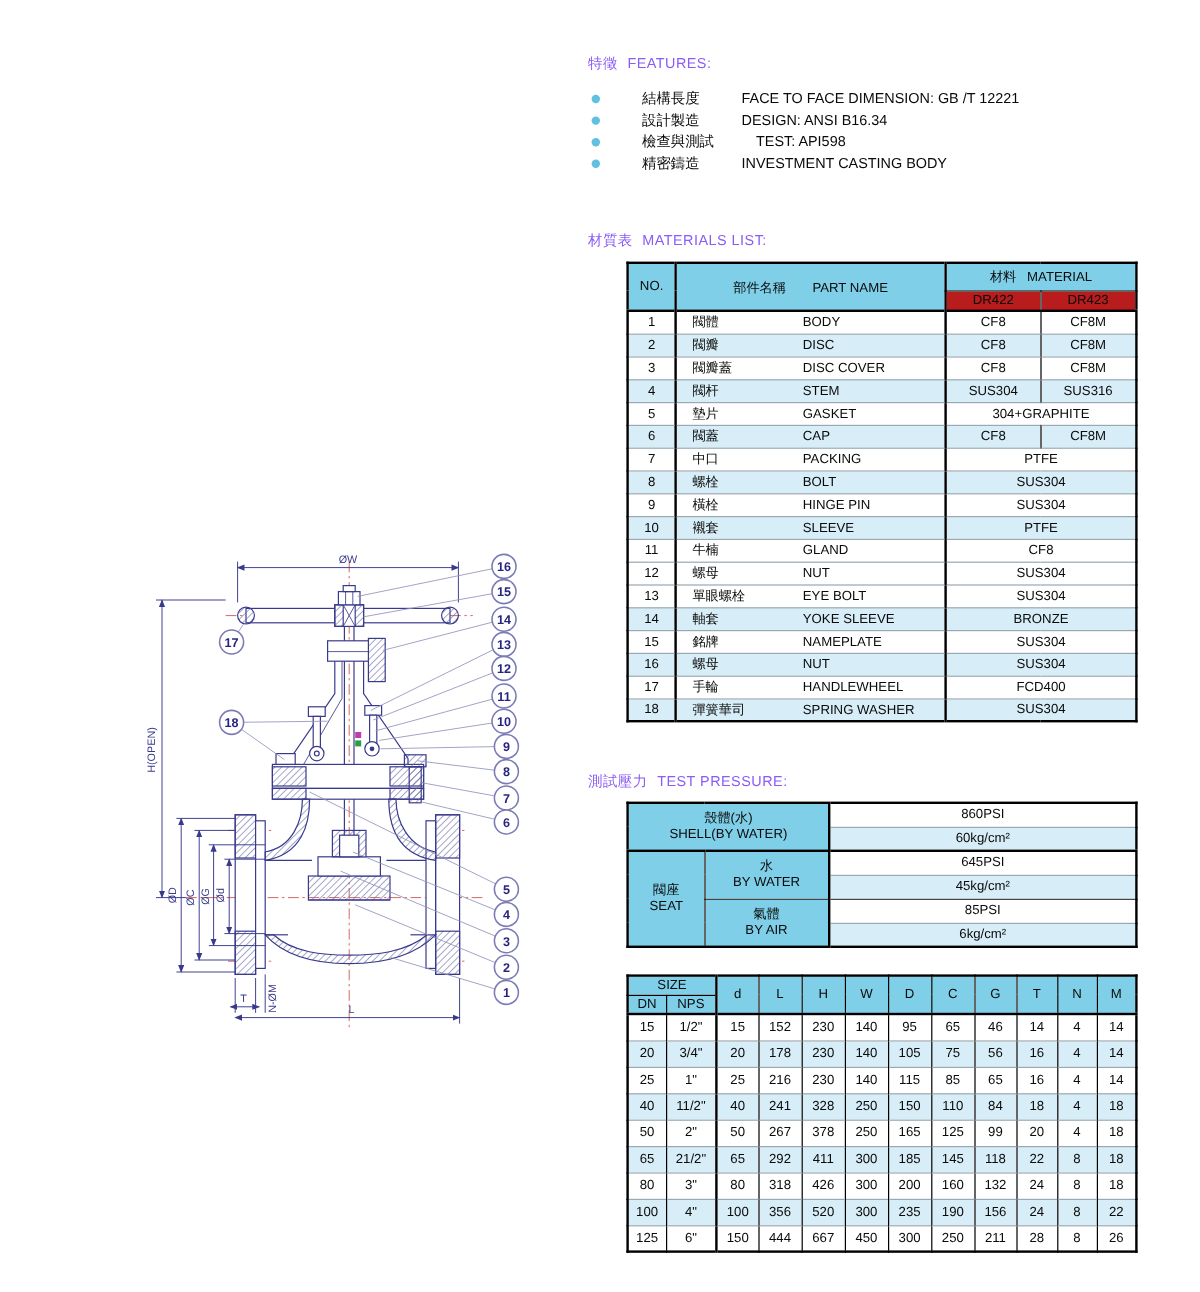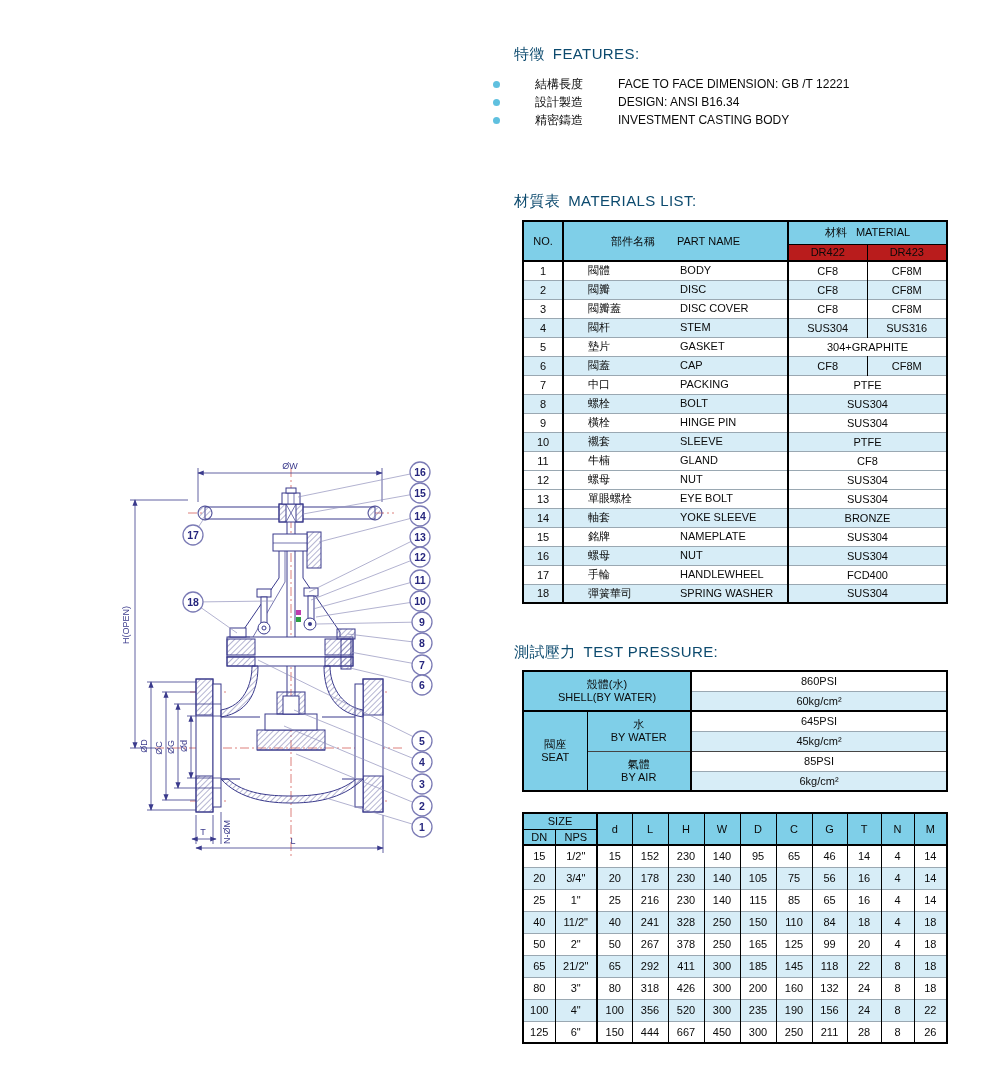--- a/index.html
+++ b/index.html
@@ -4,21 +4,21 @@
 <style>
   * { margin:0; padding:0; box-sizing:border-box; }
   html,body { background:#ffffff; }
   body {
     width:1000px; height:1077px; position:relative;
     font-family:"Liberation Sans","DejaVu Sans",sans-serif;
     color:#0a0a0a;
   }
 
   
-  .sec-title { font-size:15px; letter-spacing:.4px; color:#0c4a6e; white-space:nowrap;margin-left:24px; }
+  .sec-title { font-size:12px; letter-spacing:.4px; color:#8b5cf6; white-space:nowrap; }
   .sec-title .zh { margin-right:8px; }
 
   
   .features { position:absolute; left:490px; top:45px; }
   .feat-list { margin-top:11px; margin-left:3px; }
   .feat-item { display:flex; align-items:center; height:18px; font-size:12px;gap:28px; }
   .bullet { width:7px; height:7px; border-radius:50%; background:#5fc0df; margin-right:7px; flex:0 0 auto; }
   .feat-item .zh { margin-right:7px; white-space:nowrap; }
 
   
@@ -32,21 +32,21 @@
   
   .sec-materials { position:absolute; left:490px; top:192px; }
   .mat { margin-top:9px; }
   .mat thead { border-bottom:2px solid #000; }
   .mat thead tr:first-child th { height:23px; }
   .mat tr.subhdr th { height:17px; background:#b91c1c; }
   .mat tbody td { height:19px; }
   .mat tbody tr + tr { border-top:1px solid #9aa8b2; }
   .v2 { border-right:2px solid #000; }
   .v1 { border-right:1px solid #000; }
-  .mat .nm { text-align:left; padding-left:24px; }
+  .mat .nm { text-align:left; padding-left:13px; }
   .mat .nm .zh { display:inline-block; width:92px; }
   .mat .hdr-name span { margin:0 11px; }
   .mat .hdr-mat .zh { margin-right:9px; }
 
   
   .sec-test { position:absolute; left:490px; top:643px; }
   .tp { margin-top:8px; }
   .tp td { height:20px; }
   .tp .lbl { font-size:11px; line-height:13px; }
   .tp tr.sep-strong td { border-top:2px solid #000; }
@@ -325,20 +325,25 @@
       <span class="zh">結構長度</span>
       <span>FACE TO FACE DIMENSION: GB /T 12221</span>
     </div>
     <div class="feat-item">
       <span class="bullet"></span>
       <span class="zh">設計製造</span>
       <span>DESIGN: ANSI B16.34</span>
     </div>
     <div class="feat-item">
       <span class="bullet"></span>
+      <span class="zh">檢查與測試</span>
+      <span>TEST: API598</span>
+    </div>
+    <div class="feat-item">
+      <span class="bullet"></span>
       <span class="zh">精密鑄造</span>
       <span>INVESTMENT CASTING BODY</span>
     </div>
   </div>
 </div>
 
 <div class="sec-materials">
   <div class="sec-title">
     <span class="zh">材質表</span><span>MATERIALS LIST:</span>
   </div>

